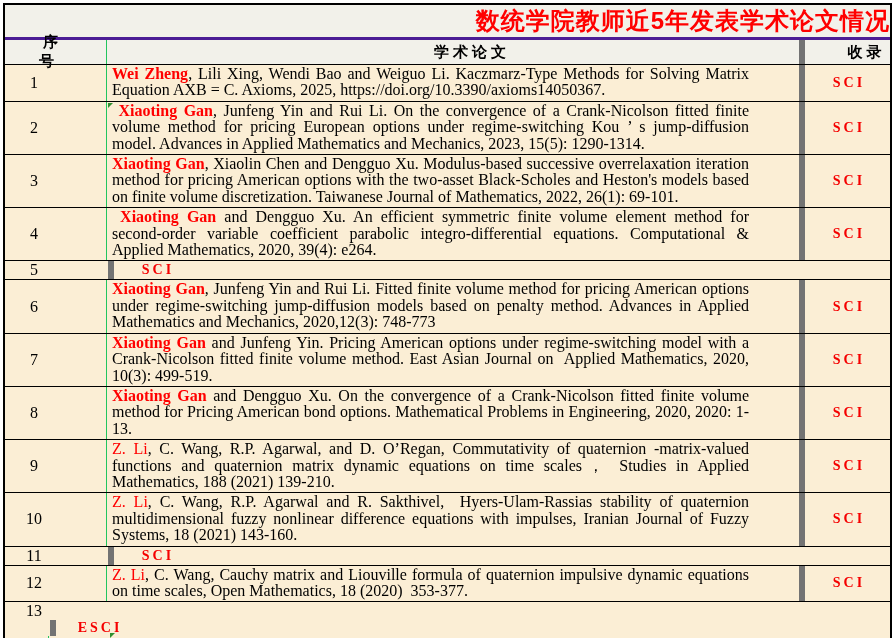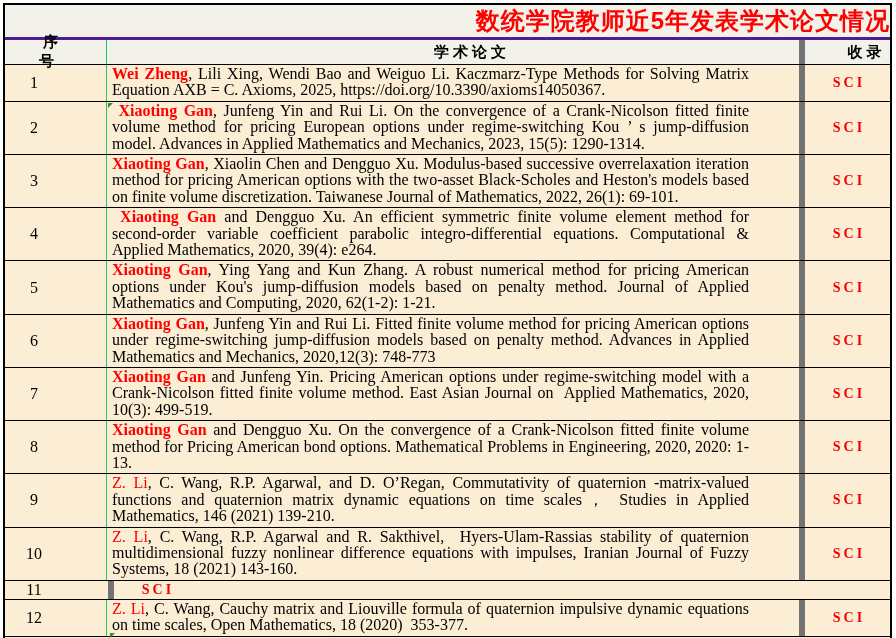--- a/index.html
+++ b/index.html
@@ -168,23 +168,20 @@
     </div>
     <div class="cell-tag col-tag">
       <span>SCI</span>
     </div>
   </div>
 
   <div class="trow">
     <div class="cell-no col-no">
       <span>5</span>
     </div>
-    <div class="cell-paper col-main">
-      <span class="author bold">Xiaoting Gan</span><span>, Ying Yang and Kun Zhang. A robust numerical method for pricing American options under Kou's jump-diffusion models based on penalty method. Journal of Applied Mathematics and Computing, 2020, 62(1-2): 1-21.</span>
-    </div>
     <div class="cell-tag col-tag">
       <span>SCI</span>
     </div>
   </div>
 
   <div class="trow">
     <div class="cell-no col-no">
       <span>6</span>
     </div>
     <div class="cell-paper col-main">
@@ -217,21 +214,21 @@
     <div class="cell-tag col-tag">
       <span>SCI</span>
     </div>
   </div>
 
   <div class="trow">
     <div class="cell-no col-no">
       <span>9</span>
     </div>
     <div class="cell-paper col-main">
-      <span class="author">Z. Li</span><span>, C. Wang, R.P. Agarwal, and D. O’Regan, Commutativity of quaternion -matrix-valued functions and quaternion matrix dynamic equations on time scales， Studies in Applied Mathematics, 146 (2021) 139-210.</span>
+      <span class="author">Z. Li</span><span>, C. Wang, R.P. Agarwal, and D. O’Regan, Commutativity of quaternion -matrix-valued functions and quaternion matrix dynamic equations on time scales， Studies in Applied Mathematics, 188 (2021) 139-210.</span>
     </div>
     <div class="cell-tag col-tag">
       <span>SCI</span>
     </div>
   </div>
 
   <div class="trow">
     <div class="cell-no col-no">
       <span>10</span>
     </div>

